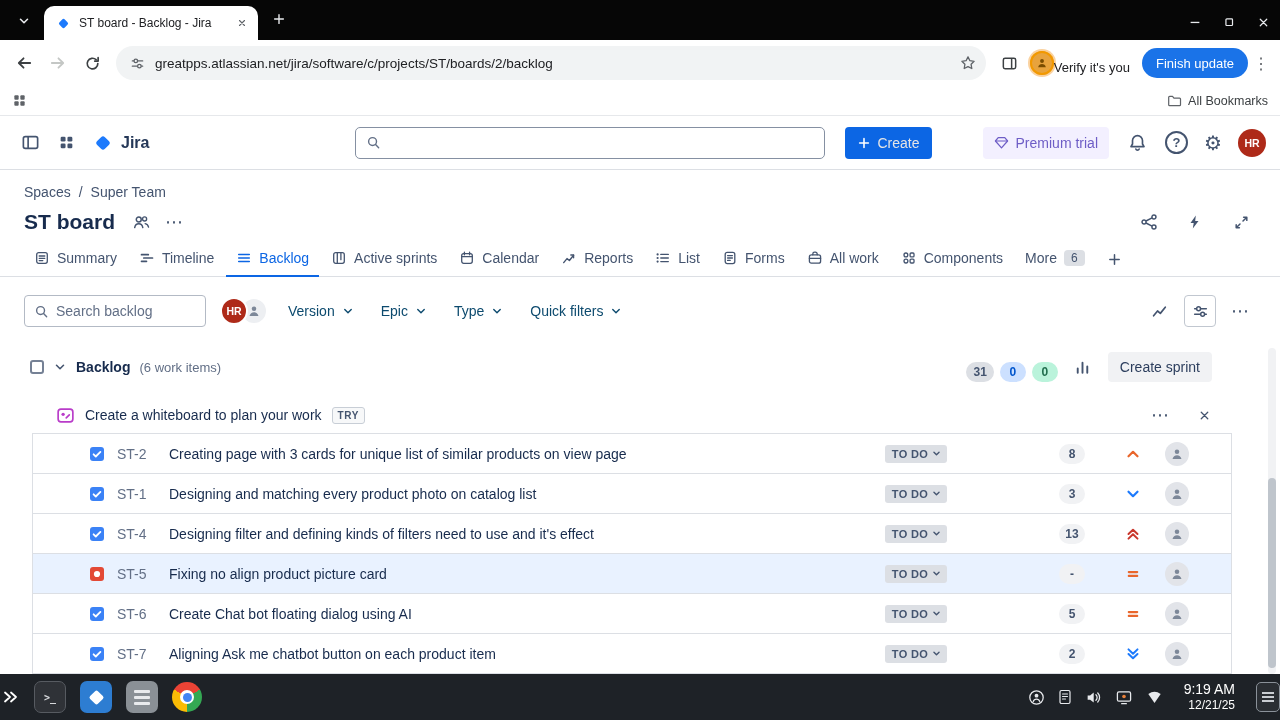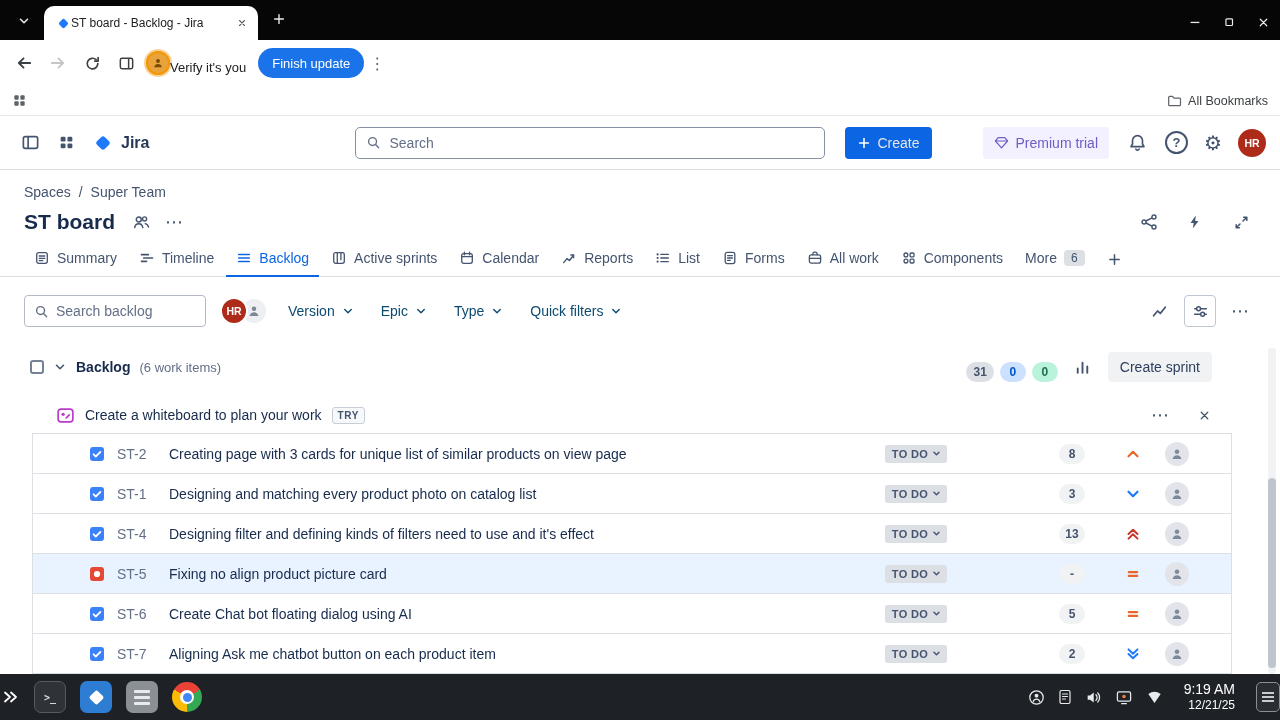--- a/index.html
+++ b/index.html
@@ -6,21 +6,21 @@
   html,body{width:1280px;height:720px}
   body{font-family:"Liberation Sans",sans-serif;background:#fff;cursor:default;overflow:hidden}
   .screen{position:relative;width:1280px;height:720px;background:#fff;overflow:hidden}
   .i{display:inline-flex;align-items:center;justify-content:center}
   svg{display:block}
   .spacer{flex:1}
 
   
   .titlebar{height:40px;background:#060606;display:flex;align-items:flex-end;color:#E8EAED}
   .tsearch{width:28px;height:28px;margin:0 2px 5px 10px;border-radius:50%;display:flex;align-items:center;justify-content:center}
-  .btab-chrome{width:214px;height:34px;background:#fff;border-radius:10px 10px 0 0;display:flex;align-items:center;padding:0 8px 0 12px;margin-left:4px}
+  .btab-chrome{width:214px;height:34px;background:#fff;border-radius:10px 10px 0 0;display:flex;align-items:center;gap:8px;padding:0 8px 0 12px;margin-left:4px}
   .tab-title{flex:1;font-size:12px;color:#202124;white-space:nowrap;overflow:hidden;text-overflow:ellipsis}
   .tclose{width:17px;height:17px;border-radius:50%;color:#5F6368;display:flex;align-items:center;justify-content:center;flex:none}
   .newtab{width:26px;height:26px;margin:0 0 8px 8px;display:flex;align-items:center;justify-content:center}
   .winctl{width:34px;height:36px;display:flex;align-items:center;justify-content:center;color:#E8EAED}
 
   
   .toolbar{height:46px;background:#fff;display:flex;align-items:center;padding:0 8px;gap:2px}
   .navbtn{width:32px;height:32px;border-radius:50%;display:flex;align-items:center;justify-content:center;color:#3C4043}
   .navbtn.disabled{color:#C4C7C5}
   .addressbar{flex:1;height:34px;margin:0 6px;background:#F1F3F4;border-radius:17px;display:flex;align-items:center;gap:10px;padding:0 4px 0 14px;min-width:0}
@@ -191,20 +191,35 @@
       <svg width="18" height="18" viewBox="0 0 16 16">
           <path d="M2.5 8h9.7M8.4 3.8 12.6 8l-4.2 4.2" stroke="currentColor" stroke-width="1.6" fill="none" stroke-linecap="round" stroke-linejoin="round"></path>
         </svg>
     </div>
     <div class="navbtn">
       <svg width="17" height="17" viewBox="0 0 16 16">
           <path d="M13 8A5 5 0 1 1 11.4 4.4" stroke="currentColor" stroke-width="1.6" fill="none" stroke-linecap="round"></path>
           <path d="M13.3 2.5v3.2h-3.2" stroke="currentColor" stroke-width="1.6" fill="none" stroke-linecap="round" stroke-linejoin="round"></path>
         </svg>
     </div>
+    <div class="addressbar">
+      <span class="i">
+        <svg width="15" height="15" viewBox="0 0 16 16">
+            <path d="M2.5 5.2h11M2.5 10.8h11" stroke="#5F6368" stroke-width="1.4" stroke-linecap="round"></path>
+            <circle cx="6.2" cy="5.2" r="1.9" fill="#F1F3F4" stroke="#5F6368" stroke-width="1.4"></circle>
+            <circle cx="10" cy="10.8" r="1.9" fill="#F1F3F4" stroke="#5F6368" stroke-width="1.4"></circle>
+          </svg>
+      </span>
+      <span class="url">greatpps.atlassian.net/jira/software/c/projects/ST/boards/2/backlog</span>
+      <span class="abtn">
+        <svg width="16" height="16" viewBox="0 0 16 16">
+            <path d="M8 1.9l1.9 3.8 4.2.6-3 3 .7 4.2L8 11.6l-3.8 1.9.7-4.2-3-3 4.2-.6z" stroke="#5F6368" stroke-width="1.3" fill="none" stroke-linejoin="round"></path>
+          </svg>
+      </span>
+    </div>
     <div class="navbtn">
       <svg width="17" height="17" viewBox="0 0 16 16">
           <rect x="2.2" y="3" width="11.6" height="10" rx="1.6" stroke="currentColor" stroke-width="1.4" fill="none"></rect>
           <path d="M10 3v10" stroke="currentColor" stroke-width="1.4"></path>
         </svg>
     </div>
     <div class="verify">
       <span class="verify-avatar">
         <svg width="12" height="12" viewBox="0 0 16 16">
             <circle cx="8" cy="5.4" r="2.6" fill="#7A4C00"></circle>
@@ -261,21 +276,20 @@
         </svg>
       <span class="jlogo-text">Jira</span>
     </div>
     <div class="jsearch">
       <span class="i">
         <svg width="15" height="15" viewBox="0 0 16 16">
             <circle cx="7" cy="7" r="4.2" stroke="currentColor" stroke-width="1.5" fill="none"></circle>
             <path d="M10.2 10.2l3.3 3.3" stroke="currentColor" stroke-width="1.5" stroke-linecap="round"></path>
           </svg>
       </span>
-      <input placeholder="Search" style="">
     </div>
     <button class="create">
       <span class="i">
         <svg width="14" height="14" viewBox="0 0 16 16">
             <path d="M8 3v10M3 8h10" stroke="#fff" stroke-width="1.8" stroke-linecap="round"></path>
           </svg>
       </span>
       <span>Create</span>
     </button>
     <div class="jright">

